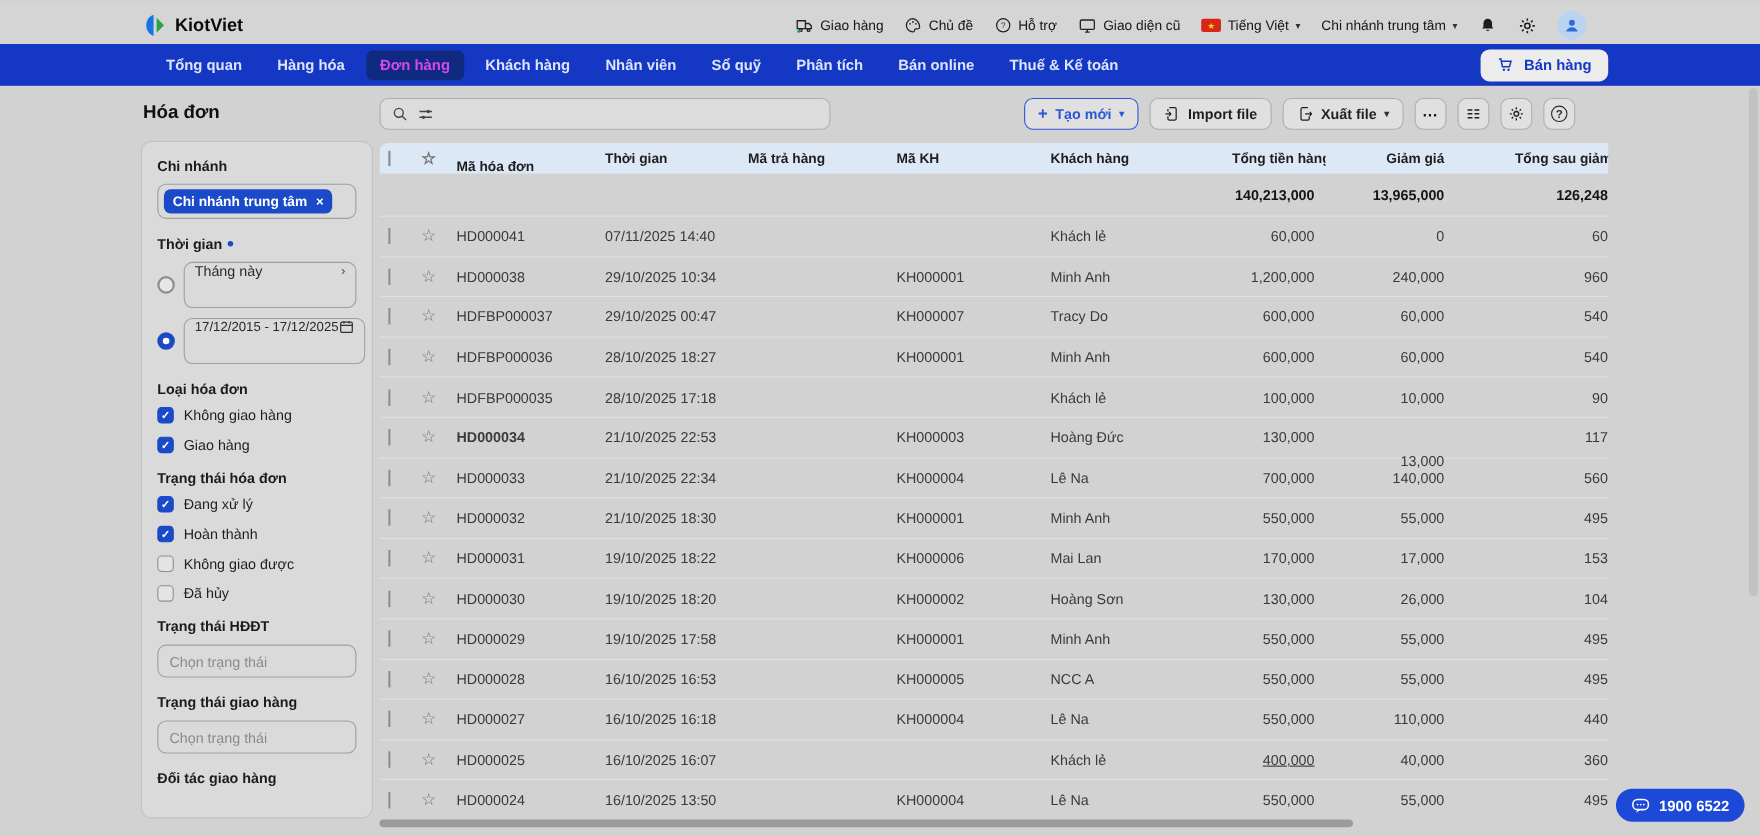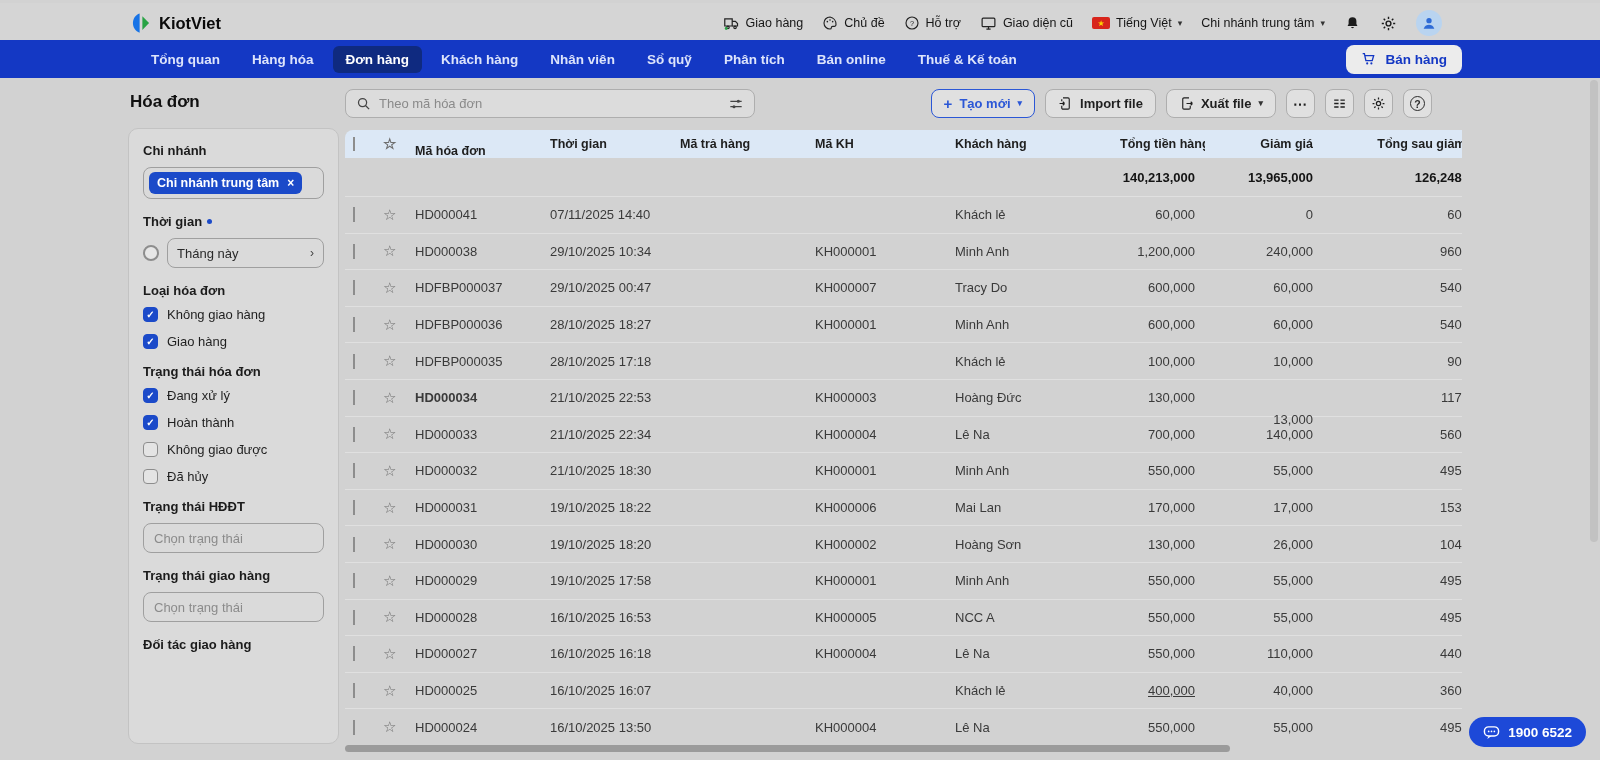--- a/index.html
+++ b/index.html
@@ -12,36 +12,36 @@
   .topbar-right{margin-left:auto;margin-right:158px;display:flex;align-items:center;gap:19px}
   .tb-item{display:flex;align-items:center;gap:6px;font-size:12.5px;color:#161616;cursor:pointer;white-space:nowrap}
   .chev{font-size:9px;color:#333;line-height:1}
   .flag{width:18px;height:12px;background:#d8251c;border-radius:2px;color:#ffd400;font-size:8px;display:flex;align-items:center;justify-content:center}
   .avatar{width:26px;height:26px;border-radius:50%;background:#b9d4f0;display:flex;align-items:center;justify-content:center}
 
   
   .nav{position:absolute;left:0;top:40px;width:1600px;height:38px;background:#1438c4;display:flex;align-items:center;z-index:5}
   .nav-tabs{display:flex;align-items:center;gap:6px;margin-left:138px}
   .nav-tab{color:#dde4fb;font-size:13.5px;font-weight:700;padding:6px 13px;border-radius:6px;cursor:pointer;white-space:nowrap}
-  .nav-tab.active{background:#0f2a80;color:#ffffff}
+  .nav-tab.active{background:#0f2a80;color:#d946ef}
   .sell-btn{margin-left:auto;margin-right:138px;background:#ececec;color:#1438c4;font-weight:700;font-size:13.5px;height:29px;padding:0 15px;border-radius:8px;display:flex;align-items:center;gap:8px;cursor:pointer}
 
   
   .page-title{position:absolute;left:130px;top:92px;font-size:17px;font-weight:700;color:#101010}
 
   
   .fcard{position:absolute;left:128px;top:128px;width:211px;height:616px;background:#dadada;border:1px solid #c3c3c3;border-radius:10px;padding:12px 14px;overflow:hidden}
   .f-label{font-size:13px;font-weight:700;color:#1b1b1b;margin:15px 0 9px;display:flex;align-items:center}
   .f-label.first{margin-top:2px}
   .dot{width:5px;height:5px;border-radius:50%;background:#1b4ac9;margin-left:5px}
   .tagbox{min-height:32px;border:1px solid #9f9f9f;border-radius:8px;display:flex;align-items:center;padding:3px 5px;background:transparent}
   .tag{background:#1b4ac9;color:#fff;font-size:12.5px;font-weight:600;border-radius:6px;padding:4px 8px;display:inline-flex;gap:8px;align-items:center;white-space:nowrap}
   .tag .x{cursor:pointer;font-size:12px;line-height:1}
   .opt-row{display:flex;align-items:center;gap:8px;margin-bottom:9px}
-  .optbox{flex:1;height:30px;border:1px solid #9f9f9f;border-radius:8px;display:flex;align-items:center;justify-content:space-between;padding:0 9px;font-size:13px;color:#2a2a2a;background:transparent;white-space:nowrap}
+  .optbox{flex:1;height:42px;border:1px solid #9f9f9f;border-radius:8px;display:flex;align-items:flex-start;justify-content:space-between;padding:0 9px;font-size:13px;color:#2a2a2a;background:transparent;white-space:nowrap}
   .optbox.date{font-size:12px}
   .radio{min-width:16px;width:16px;height:16px;border-radius:50%;border:2px solid #8d8d8d;background:#e6e6e6;cursor:pointer}
   .radio.on{border:5px solid #1b4ac9;background:#fff}
   .check-item{display:flex;align-items:center;gap:9px;margin-bottom:12px;font-size:13px;color:#1f1f1f;cursor:pointer}
   .cb{min-width:15px;width:15px;height:15px;border-radius:4px;border:1.5px solid #8d8d8d;background:#e4e4e4;cursor:pointer}
   .cb.on{background:#1b4ac9;border-color:#1b4ac9;color:#fff;font-size:10px;display:flex;align-items:center;justify-content:center;font-weight:700}
   .f-input{width:100%;height:30px;border:1px solid #9f9f9f;border-radius:8px;background:transparent;padding:0 10px;font-size:13px;color:#333;font-family:inherit;outline:none}
   .f-input::placeholder{color:#8b8b8b}
   .chevr{color:#444;font-size:12px}
 
@@ -205,20 +205,32 @@
     <span>Thời gian</span>
       <span class="dot"></span>
   </div>
   <div class="opt-row">
     <span class="radio"></span>
     <div class="optbox">
       <span>Tháng này</span>
       <span class="chevr">›</span>
     </div>
   </div>
+  <div class="opt-row">
+    <span class="radio on"></span>
+    <div class="optbox date">
+      <span>17/12/2015 - 17/12/2025</span>
+      <span>
+          <svg width="14" height="14" viewBox="0 0 24 24" fill="none" stroke="#333" stroke-width="2">
+            <rect x="3" y="5" width="18" height="16" rx="2"></rect>
+            <path d="M3 10h18M8 3v4M16 3v4"></path>
+          </svg>
+        </span>
+    </div>
+  </div>
 
   <div class="f-label">Loại hóa đơn</div>
   <div>
       <div class="check-item">
         <span class="cb on">✓</span>
         <span>Không giao hàng</span>
       </div>
       <div class="check-item">
         <span class="cb on">✓</span>
         <span>Giao hàng</span>
@@ -254,21 +266,20 @@
   <div class="f-label">Đối tác giao hàng</div>
 </div>
 
 <div class="searchbar">
   <span>
       <svg width="15" height="15" viewBox="0 0 24 24" fill="none" stroke="#444" stroke-width="2">
         <circle cx="10.5" cy="10.5" r="6.5"></circle>
         <path d="M15.5 15.5 21 21"></path>
       </svg>
     </span>
-  <input placeholder="Theo mã hóa đơn" style="">
   <span>
       <svg width="16" height="16" viewBox="0 0 24 24" fill="none" stroke="#444" stroke-width="2">
         <path d="M3.5 8h17M3.5 16h17"></path>
         <circle cx="15.5" cy="8" r="2.3" fill="#444" stroke="none"></circle>
         <circle cx="9" cy="16" r="2.3" fill="#444" stroke="none"></circle>
       </svg>
     </span>
 </div>
 
 <div class="toolbar">

